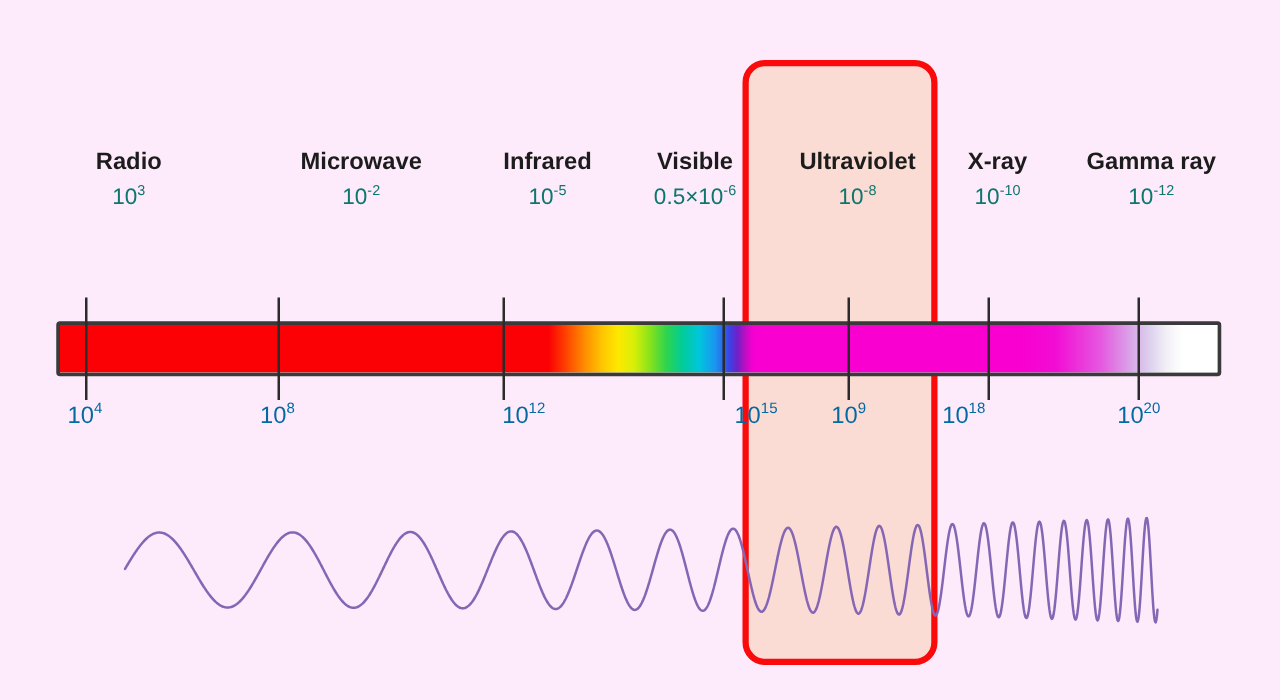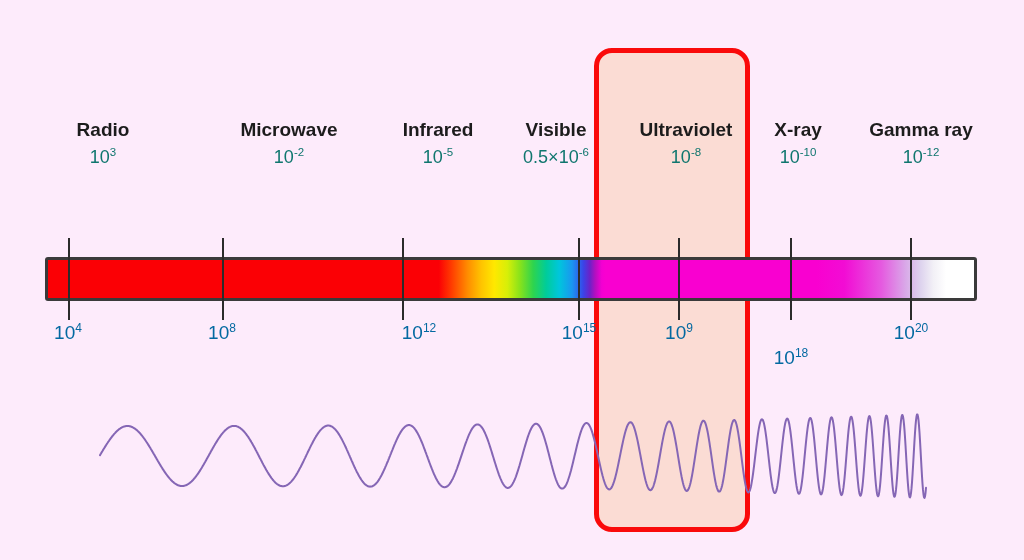--- a/index.html
+++ b/index.html
@@ -197,24 +197,24 @@
   <div class="tick" style="left:68px;"></div>
   <div class="tick-label" style="left:28px; width:80px;"><span>10</span><sup>4</sup></div>
 
   <div class="tick" style="left:222px;"></div>
   <div class="tick-label" style="left:182px; width:80px;"><span>10</span><sup>8</sup></div>
 
   <div class="tick" style="left:402px;"></div>
   <div class="tick-label" style="left:376px; width:86px;"><span>10</span><sup>12</sup></div>
 
   <div class="tick" style="left:578px;"></div>
-  <div class="tick-label" style="left:536px; width:86px;"><span>10</span><sup>15</sup></div>
+  <div class="tick-label" style="left:536px; width:86px;text-align:right;"><span>10</span><sup>15</sup></div>
 
   <div class="tick" style="left:678px;"></div>
   <div class="tick-label" style="left:636px; width:86px;"><span>10</span><sup>9</sup></div>
 
   <div class="tick" style="left:790px;"></div>
-  <div class="tick-label" style="left:748px; width:86px;margin-top:25px;"><span>10</span><sup>18</sup></div>
+  <div class="tick-label" style="left:728px; width:86px;"><span>10</span><sup>18</sup></div>
 
   <div class="tick" style="left:910px;"></div>
   <div class="tick-label" style="left:868px; width:86px;"><span>10</span><sup>20</sup></div>
 
 </div>
 
 </body></html>

